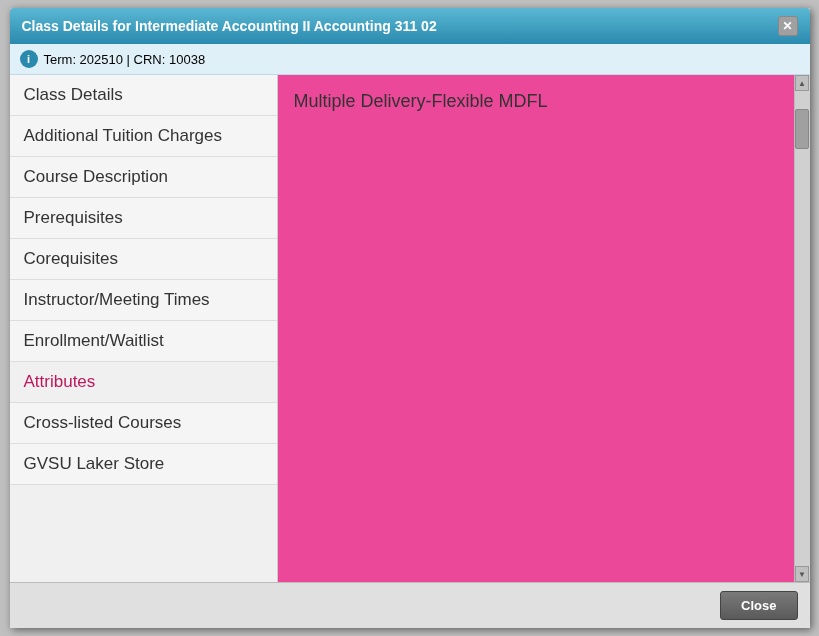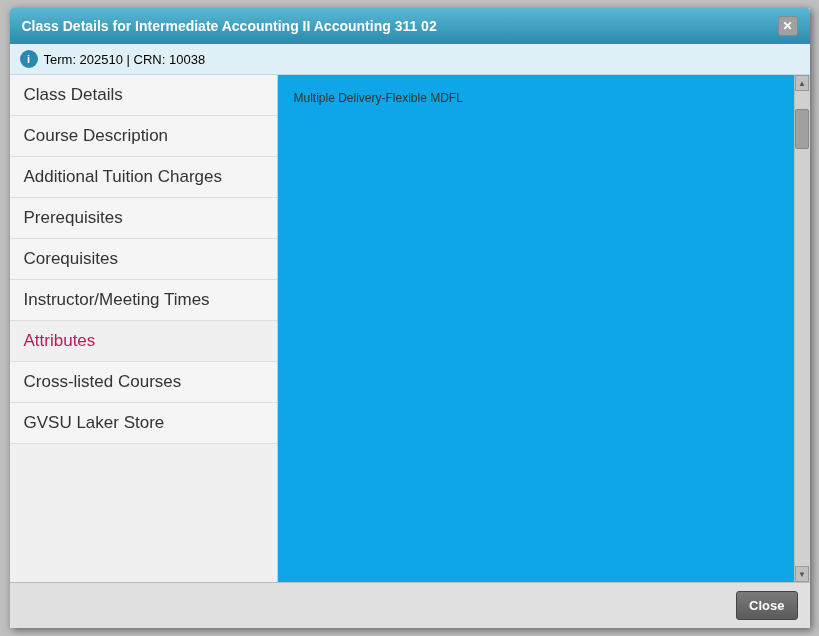--- a/index.html
+++ b/index.html
@@ -97,40 +97,40 @@
       font-size: 17px;
       color: #333;
     }
     .sidebar-item.active {
       color: #be185d;
       background: #f0f0f0;
       font-weight: normal;
     }
     .main-content {
       flex: 1;
-      background: #0ea5e9;
+      background: #ec4899;
       padding: 16px;
       overflow-y: auto;
-      font-size: 12px;
+      font-size: 18px;
       color: #333;
     }
     .footer {
       background: #e0e0e0;
       border-top: 1px solid #bbb;
       padding: 8px 12px;
       display: flex;
       justify-content: flex-end;
       align-items: center;
     }
     .close-footer-btn {
       background: linear-gradient(to bottom, #7a7a7a, #5a5a5a);
       color: white;
       border: 1px solid #444;
       border-radius: 3px;
-      padding: 6px 12px;
+      padding: 6px 20px;
       cursor: pointer;
       font-size: 13px;
       font-weight: bold;
     }
     .scrollbar-area {
       width: 16px;
       background: #d0d0d0;
       border-left: 1px solid #bbb;
       display: flex;
       flex-direction: column;
@@ -171,25 +171,26 @@
 
     <div class="info-bar">
       <div class="info-icon">i</div>
       <span>Term: 202510 | CRN: 10038</span>
     </div>
 
     <div class="content-area">
 
       <div class="sidebar" id="sidebar-container">
           <div class="sidebar-item">Class Details</div>
+          <div class="sidebar-item">Additional Tuition Charges</div>
           <div class="sidebar-item">Course Description</div>
-          <div class="sidebar-item">Additional Tuition Charges</div>
           <div class="sidebar-item">Prerequisites</div>
           <div class="sidebar-item">Corequisites</div>
           <div class="sidebar-item">Instructor/Meeting Times</div>
+          <div class="sidebar-item">Enrollment/Waitlist</div>
           <div class="sidebar-item active">Attributes</div>
           <div class="sidebar-item">Cross-listed Courses</div>
           <div class="sidebar-item">GVSU Laker Store</div>
         </div>
 
       <div class="main-content">
         <span>Multiple Delivery-Flexible MDFL</span>
       </div>
 
       <div class="scrollbar-area">

